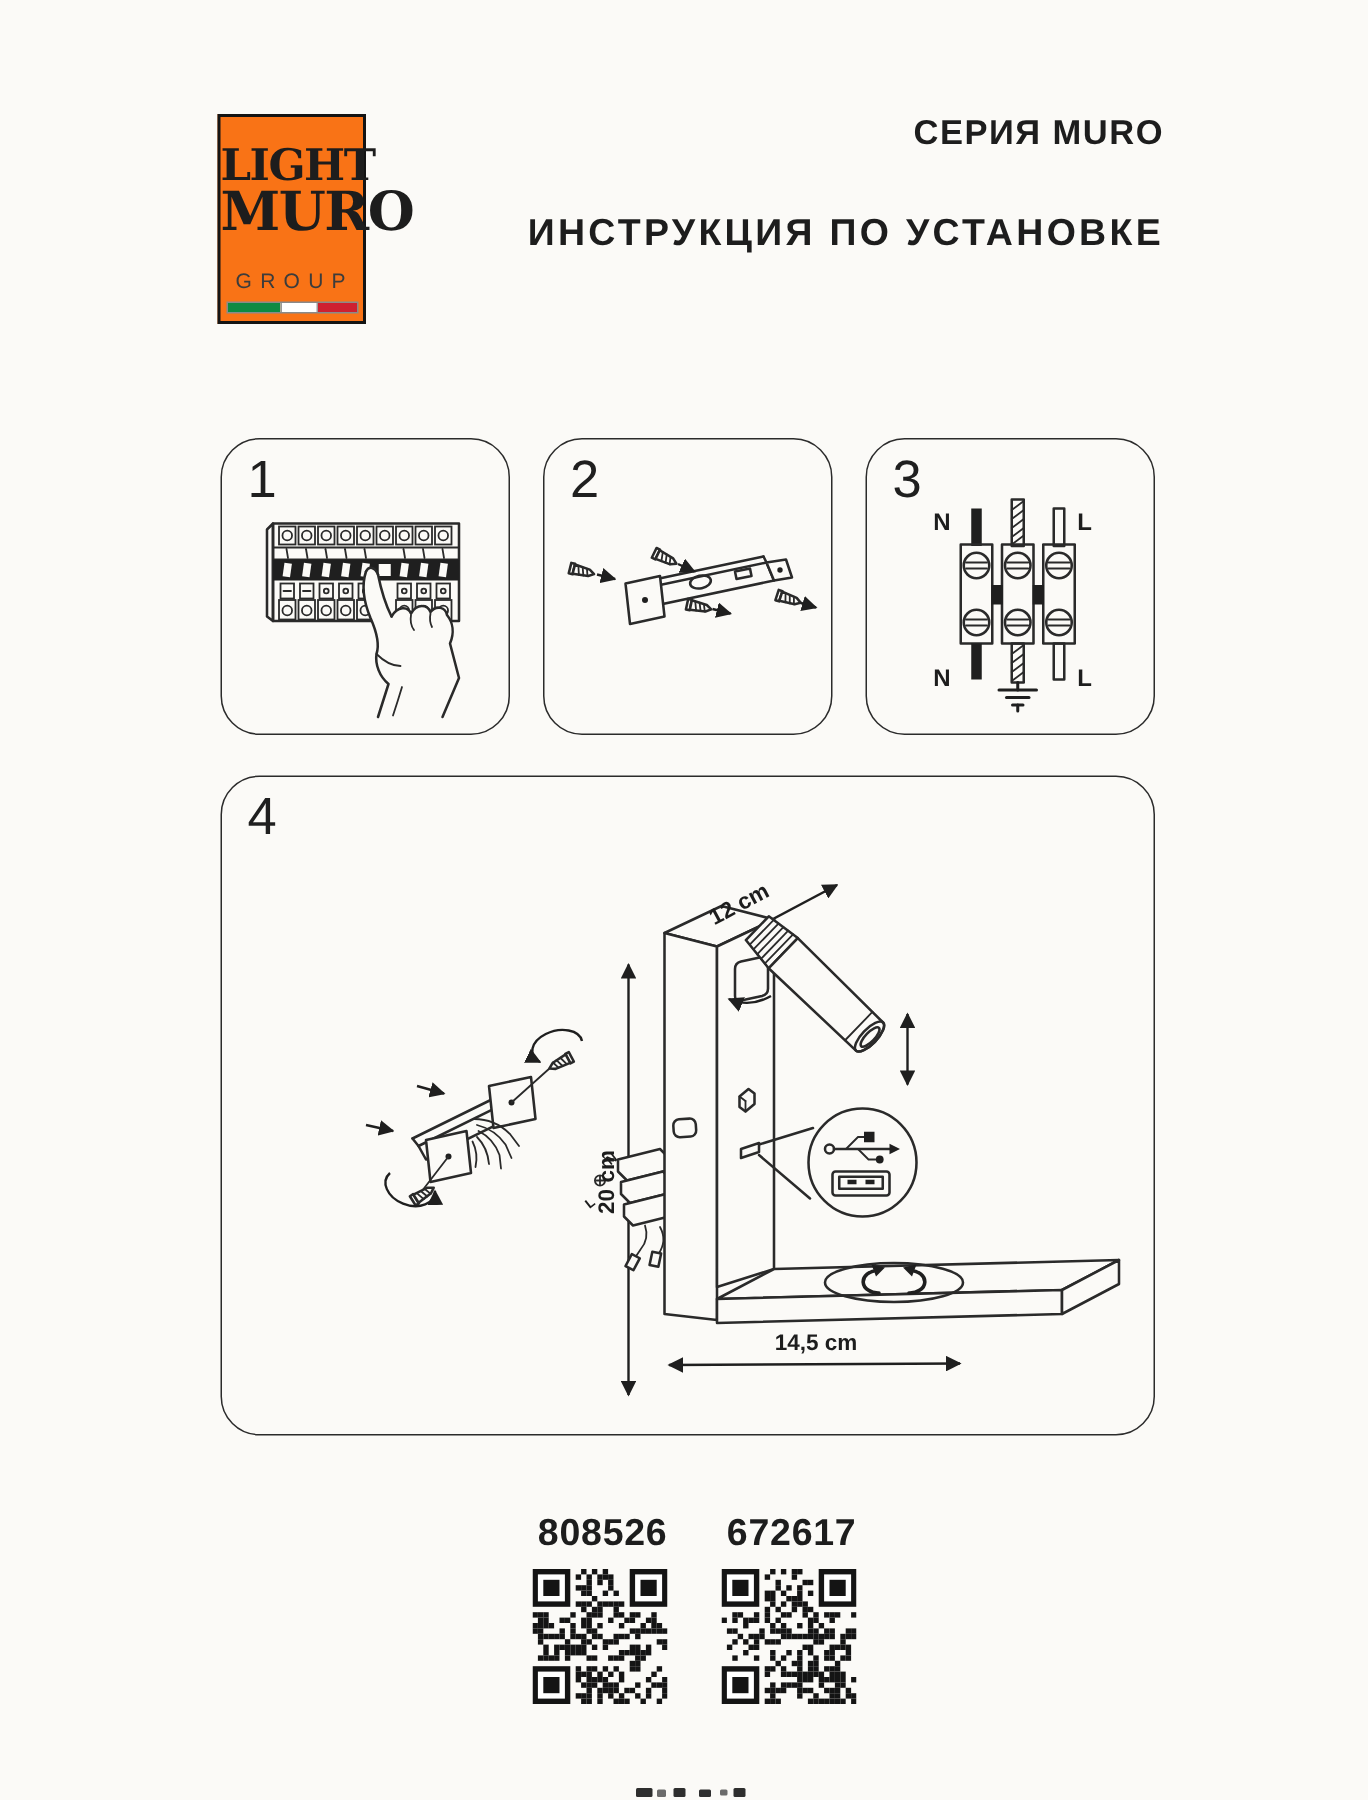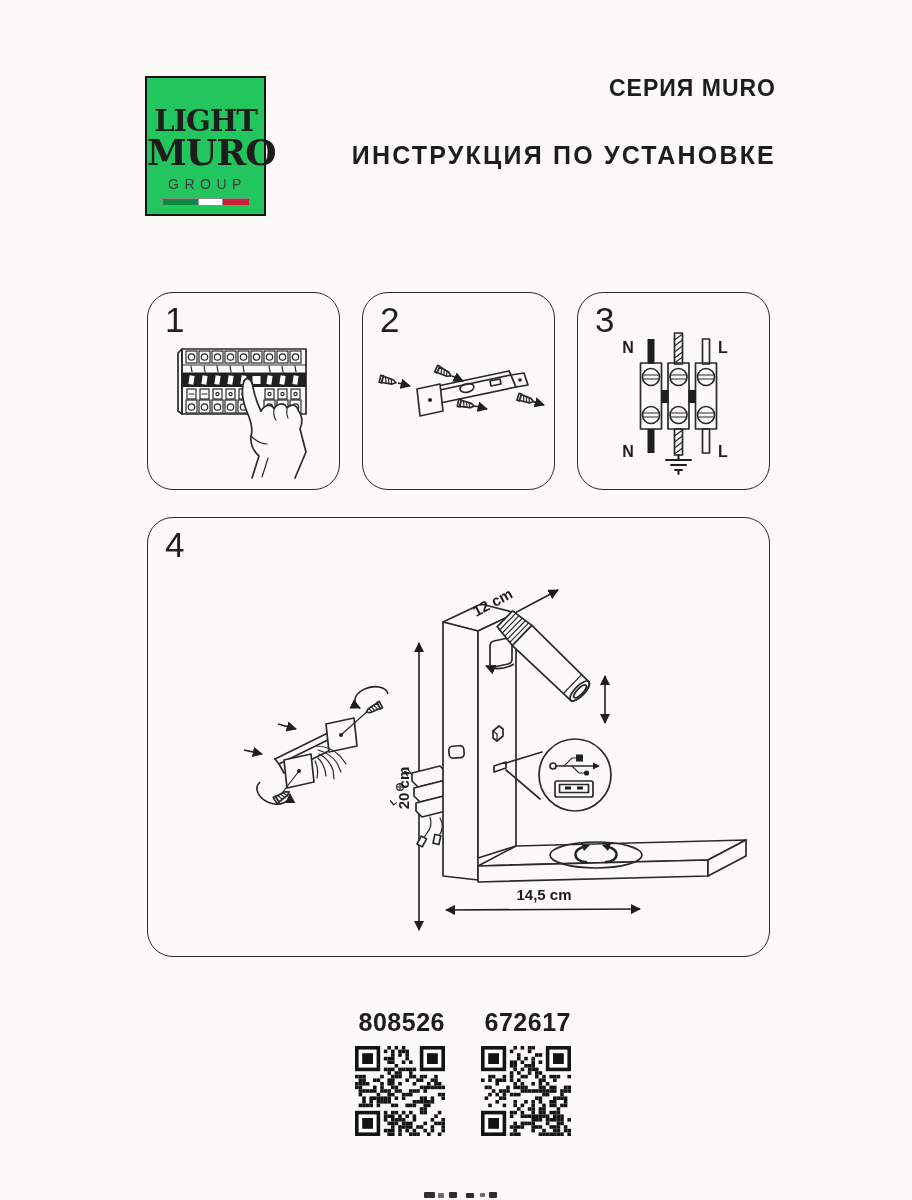--- a/index.html
+++ b/index.html
@@ -1,23 +1,23 @@
 <!DOCTYPE html>
 <html><head>
 <meta charset="utf-8">
 <style>
   html,body{margin:0;padding:0;background:#e8e8e6;}
   .page{position:relative;width:912px;height:1200px;background:#fbfaf7;overflow:hidden;
         font-family:"Liberation Sans",sans-serif;color:#1d1d1d;}
   
-  .logo-box{position:absolute;left:145px;top:76px;width:121px;height:140px;border:2.5px solid #141414;
-            background:#22c55e;box-sizing:border-box;text-align:center;padding-top:30px;}
+  .logo-box{position:absolute;left:145px;top:76px;width:99px;height:140px;border:2.5px solid #141414;
+            background:#f97316;box-sizing:border-box;text-align:center;padding-top:19px;}
   .logo-light{font-family:"DejaVu Serif","Liberation Serif",serif;font-weight:bold;font-size:29px;line-height:0.93;letter-spacing:-1px;}
   .logo-star{font-family:"DejaVu Serif","Liberation Serif",serif;font-weight:bold;font-size:36px;line-height:0.95;letter-spacing:-1px;}
-  .logo-group{font-size:14px;letter-spacing:5.5px;color:#3c3c3c;margin-top:7px;margin-left:4px;}
+  .logo-group{font-size:14px;letter-spacing:5.5px;color:#3c3c3c;margin-top:21px;margin-left:4px;}
   .flag{width:88px;height:8px;margin:6px auto 0;border:1px solid #8a8a8a;display:flex;box-sizing:border-box;}
   .flag span{height:100%;}
   
   .header{position:absolute;top:74px;right:136px;text-align:right;}
   .hdr-series,.hdr-articles{font-size:23px;font-weight:bold;letter-spacing:1px;line-height:29px;}
   .hdr-title{margin-top:37px;font-size:25px;font-weight:bold;letter-spacing:2.2px;line-height:30px;margin-left:29px;}
   
   .panel{position:absolute;border:1.6px solid #2b2b2b;border-radius:26px;box-sizing:border-box;}
   .panel-number{position:absolute;left:17px;top:7px;font-size:35px;font-weight:400;color:#1f1f1f;}
   .panel svg{position:absolute;left:0;top:0;}

